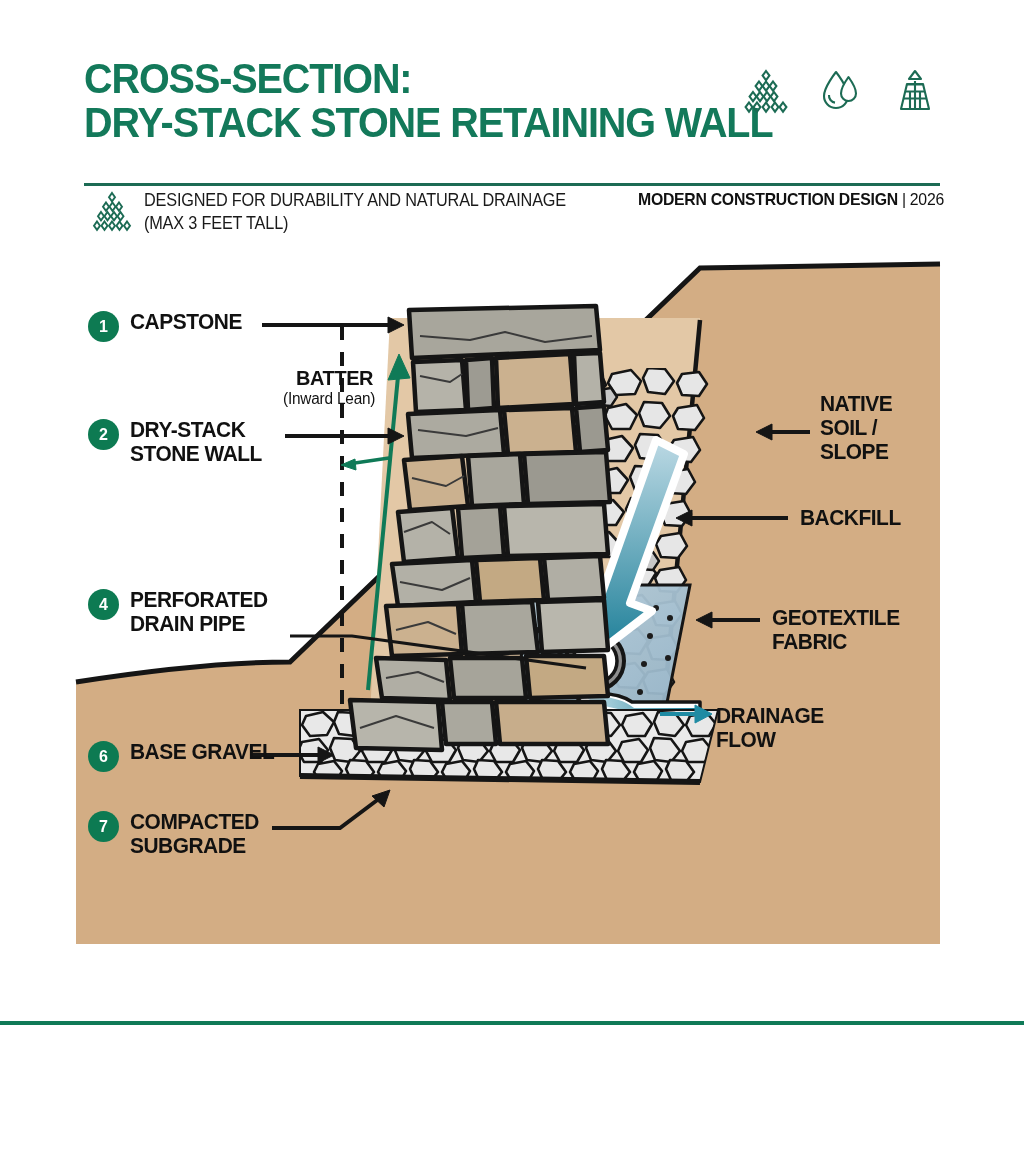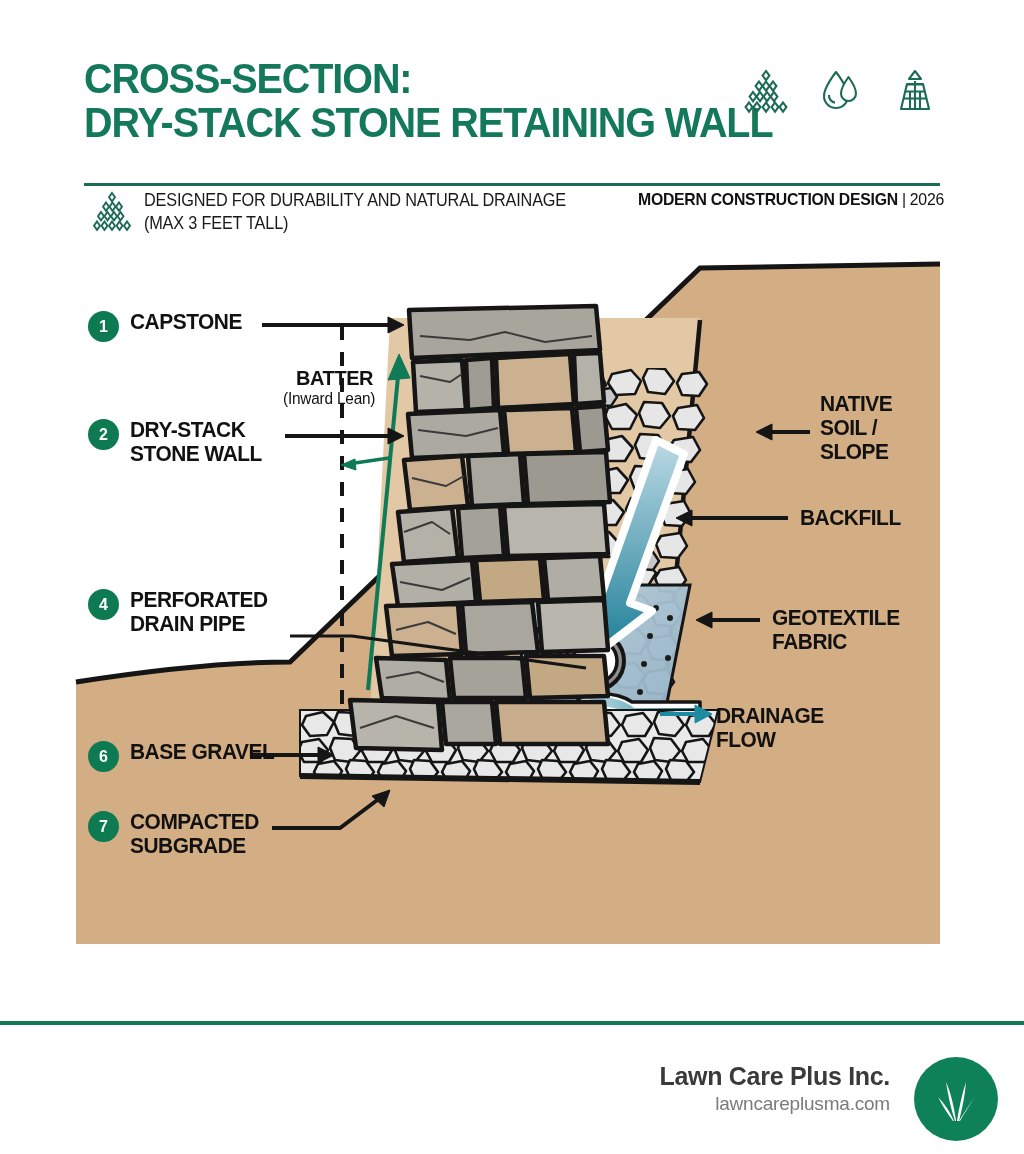--- a/index.html
+++ b/index.html
@@ -462,30 +462,14 @@
   <div class="rlbl" style="left:800px;top:506px;">BACKFILL</div>
   <div class="rlbl" style="left:772px;top:606px;">GEOTEXTILE
 FABRIC</div>
   <div class="rlbl" style="left:716px;top:704px;">DRAINAGE
 FLOW</div>
 
   <div class="batter-t" style="left:296px;top:366px;">BATTER</div>
   <div class="batter-s" style="left:283px;top:390px;">(Inward Lean)</div>
 
   <div class="rule-bot"></div>
-  <div class="footer">
-    <div class="fname">Lawn Care Plus Inc.</div>
-    <div class="furl">lawncareplusma.com</div>
-    <div class="flogo">
-      <span>
-        <svg width="48" height="48" viewBox="0 0 48 48">
-          <g fill="#ffffff">
-            <path d="M23 46 C19 34 16 20 14 7 C19 18 22 32 24 46 Z"></path>
-            <path d="M25 46 C27 33 30 19 34 7 C33 21 30 34 27 46 Z"></path>
-            <path d="M21 46 C15 38 10 30 6 22 C13 29 18 37 22 46 Z"></path>
-            <path d="M27 46 C32 38 37 30 42 23 C37 31 32 39 28 46 Z"></path>
-          </g>
-        </svg>
-      </span>
-    </div>
-  </div>
 
 </div>
 
 </body></html>

